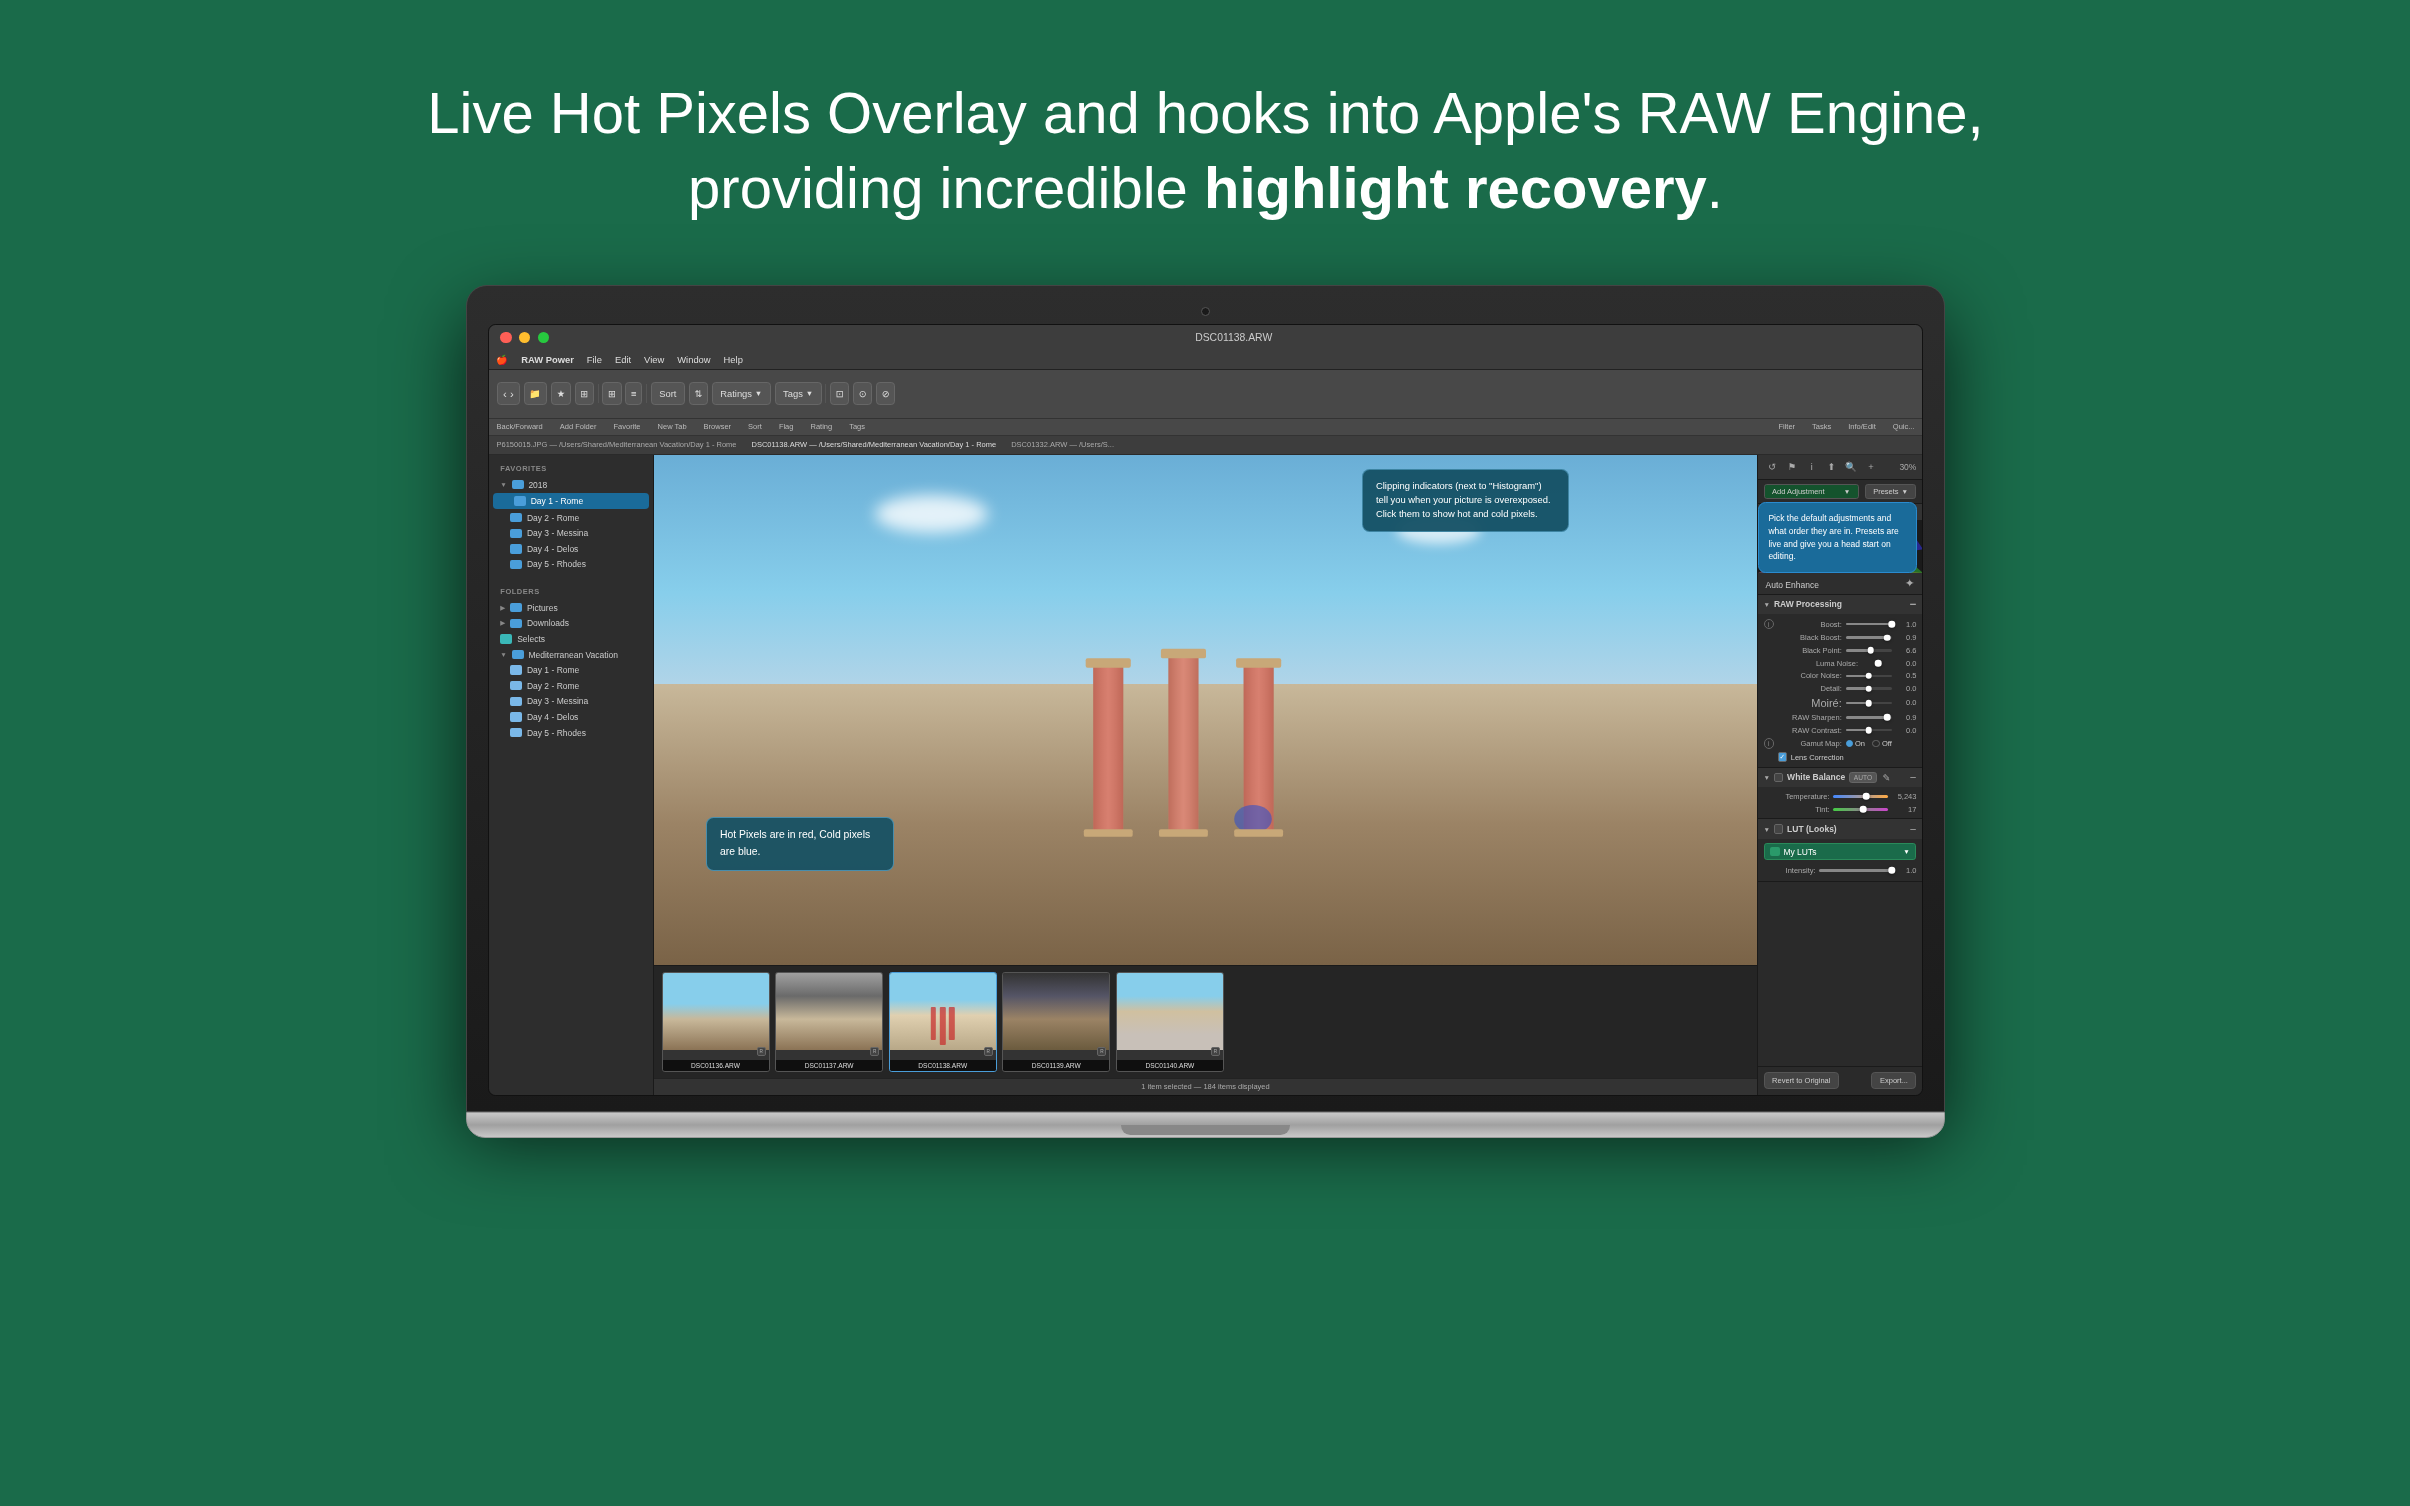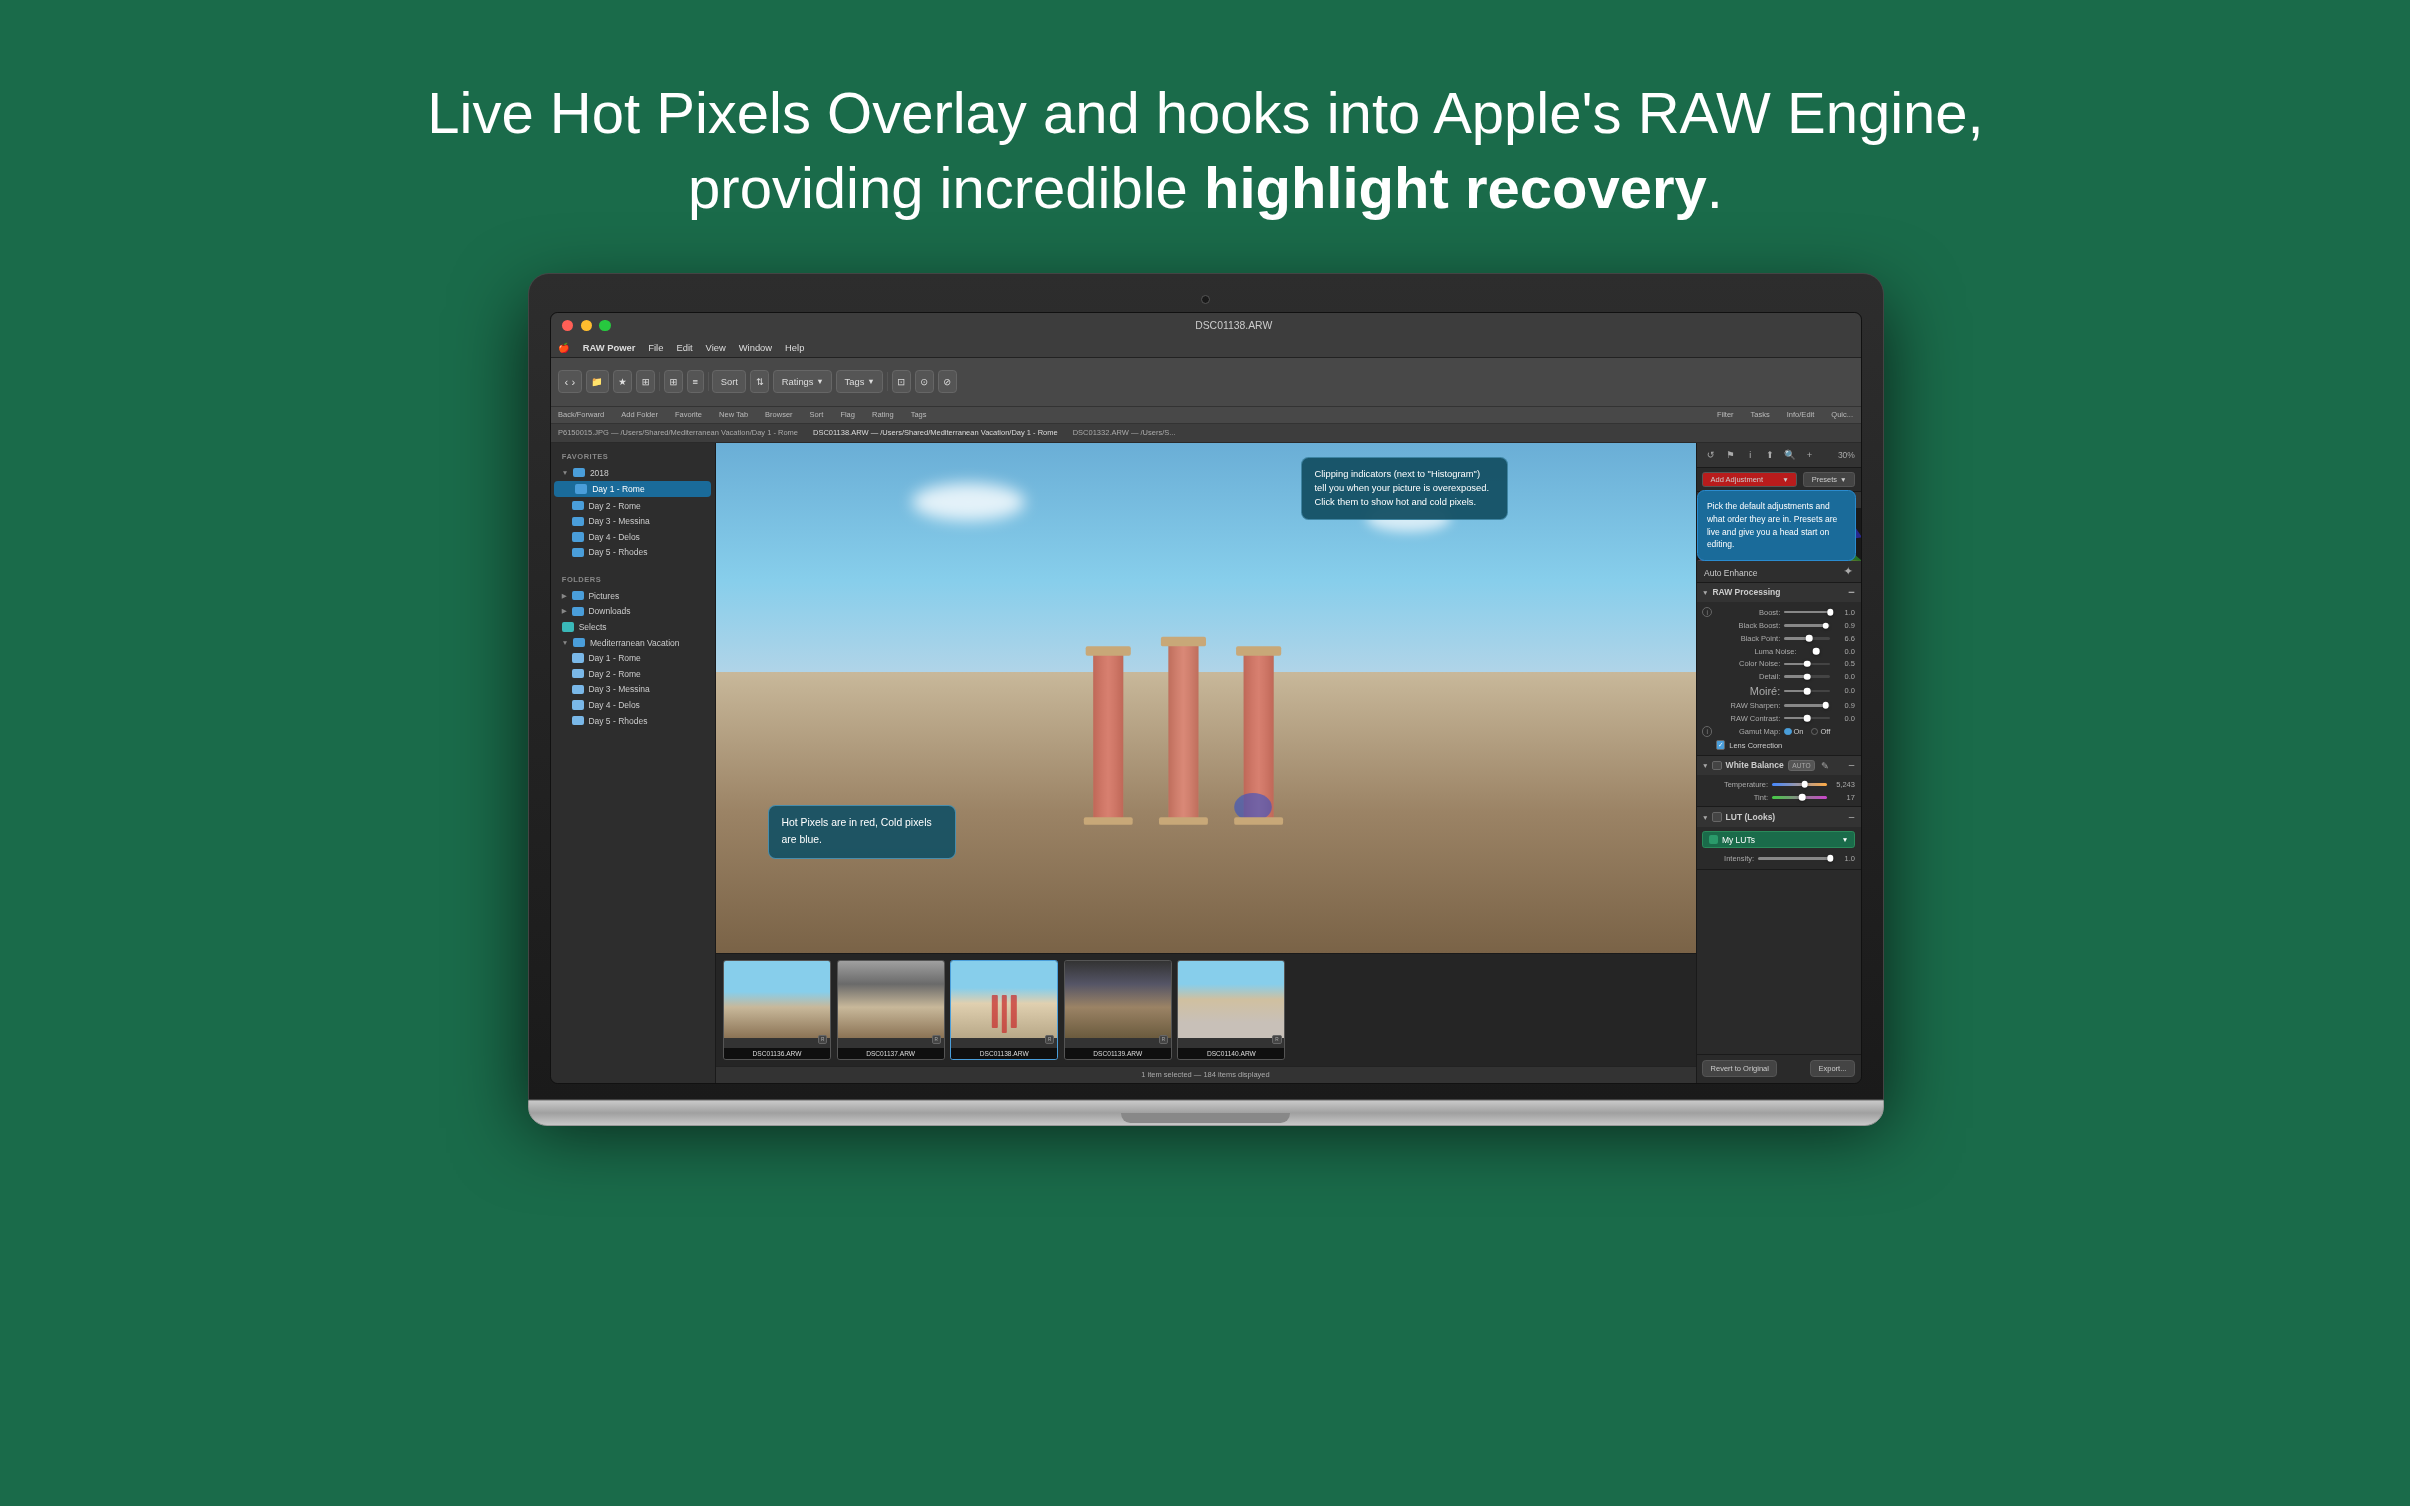--- a/index.html
+++ b/index.html
@@ -17,21 +17,21 @@
 </head>
 <body>
 
 <div style="text-align:center; padding: 75px 188px 47px; width:100%;">
   <p style="color:white; font-size:58px; font-weight:300; line-height:1.3;">Live Hot Pixels Overlay and hooks into Apple's RAW Engine,</p>
   <p style="color:white; font-size:58px; font-weight:300; line-height:1.3;">
     <span>providing incredible </span><strong style="font-weight:800;">highlight recovery</strong><span>.</span>
   </p>
 </div>
 
-<div style="position:relative; width:1356px; margin:0 auto;">
+<div style="position:relative; width:1479px; margin:12px auto;">
   <div style="background:linear-gradient(180deg,#2d2d2d 0%,#1a1a1a 100%); border-radius:21px 21px 0 0; padding:21px 21px 15px; box-shadow:0 28px 75px rgba(0,0,0,0.7); border:1.9px solid #444;">
 
     <div style="width:9.4px;height:9.4px;border-radius:50%;background:#1a1a1a;border:0.9px solid #555;margin:0 auto 7.5px;"></div>
 
     <div style="background:#1e1e1e; border-radius:7.5px; overflow:hidden; border:1.9px solid #111; height:772px; display:flex; flex-direction:column;">
 
       <div style="background:#3d3d3d; height:26px; display:flex; align-items:center; padding:0 11.3px; gap:7.5px; flex-shrink:0;">
         <div style="width:11.3px;height:11.3px;border-radius:50%;background:#ff5f56;flex-shrink:0;"></div>
         <div style="width:11.3px;height:11.3px;border-radius:50%;background:#ffbd2e;flex-shrink:0;"></div>
         <div style="width:11.3px;height:11.3px;border-radius:50%;background:#27c93f;flex-shrink:0;"></div>
@@ -282,21 +282,21 @@
             <div style="width:17px;height:17px;display:flex;align-items:center;justify-content:center;color:#aaa;cursor:pointer;border-radius:2.8px;font-size:9.4px;">↺</div>
             <div style="width:17px;height:17px;display:flex;align-items:center;justify-content:center;color:#aaa;cursor:pointer;border-radius:2.8px;font-size:9.4px;">⚑</div>
             <div style="width:17px;height:17px;display:flex;align-items:center;justify-content:center;color:#aaa;cursor:pointer;border-radius:2.8px;font-size:9.4px;">ℹ</div>
             <div style="width:17px;height:17px;display:flex;align-items:center;justify-content:center;color:#aaa;cursor:pointer;border-radius:2.8px;font-size:9.4px;">⬆</div>
             <div style="width:17px;height:17px;display:flex;align-items:center;justify-content:center;color:#aaa;cursor:pointer;border-radius:2.8px;font-size:9.4px;">🔍</div>
             <div style="width:17px;height:17px;display:flex;align-items:center;justify-content:center;color:#aaa;cursor:pointer;border-radius:2.8px;font-size:9.4px;">+</div>
             <div style="margin-left:auto;color:#aaa;font-size:8.5px;">30%</div>
           </div>
 
           <div style="display:flex;align-items:center;padding:3.8px 5.6px;gap:3.8px;border-bottom:0.9px solid #1a1a1a;flex-shrink:0;">
-            <div style="background:#b91c1c;border:0.9px solid #555;border-radius:2.8px;color:#ccc;font-size:7.5px;padding:1.9px 7.5px;cursor:pointer;display:flex;align-items:center;gap:19px;">
+            <div style="background:#14532d;border:0.9px solid #555;border-radius:2.8px;color:#ccc;font-size:7.5px;padding:1.9px 7.5px;cursor:pointer;display:flex;align-items:center;gap:19px;">
               <span>Add Adjustment</span>
               <span style="font-size:6.6px;">▼</span>
             </div>
             <div style="background:#444;border:0.9px solid #555;border-radius:2.8px;color:#ccc;font-size:7.5px;padding:1.9px 7.5px;cursor:pointer;margin-left:auto;display:flex;align-items:center;gap:2.8px;">
               <span>Presets</span>
               <span style="font-size:6.6px;">▼</span>
             </div>
           </div>
 
           <div style="flex-shrink:0;">

